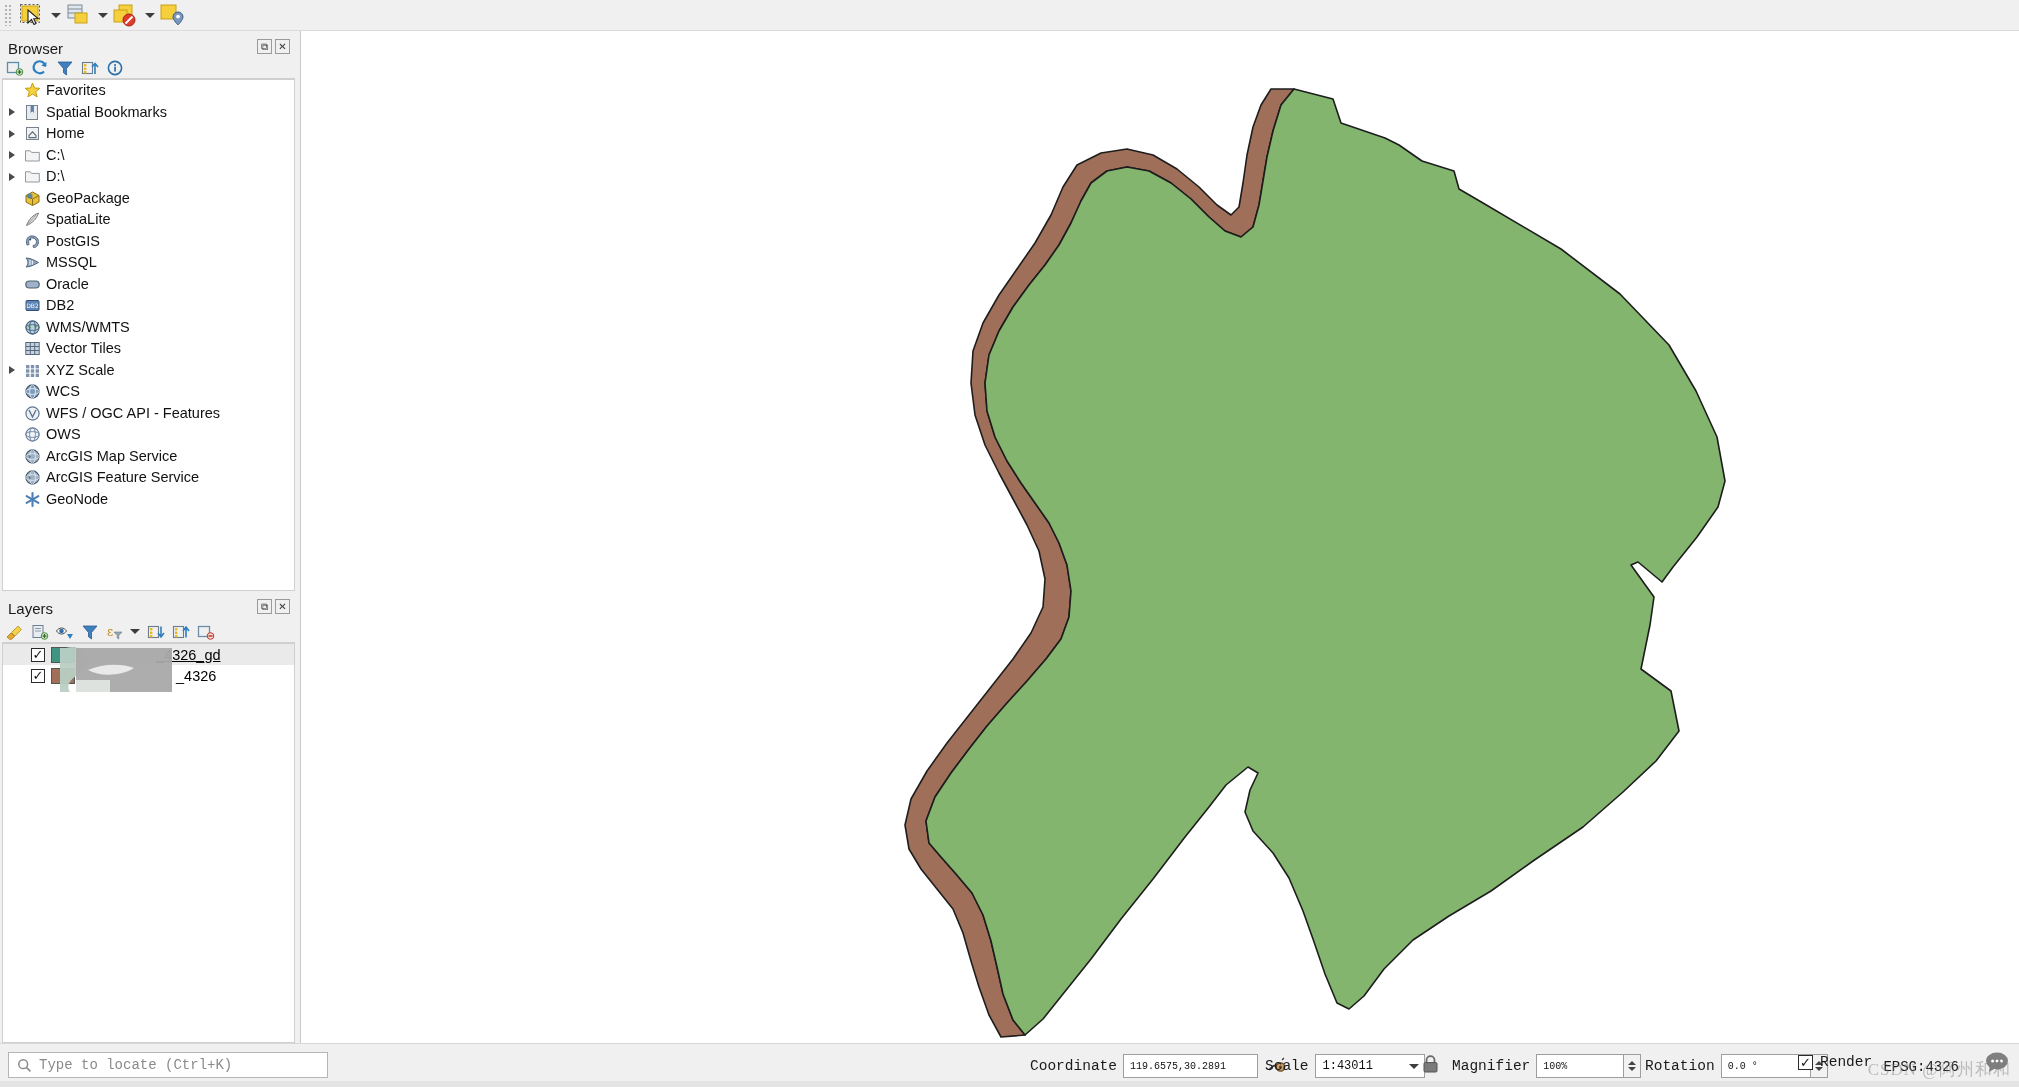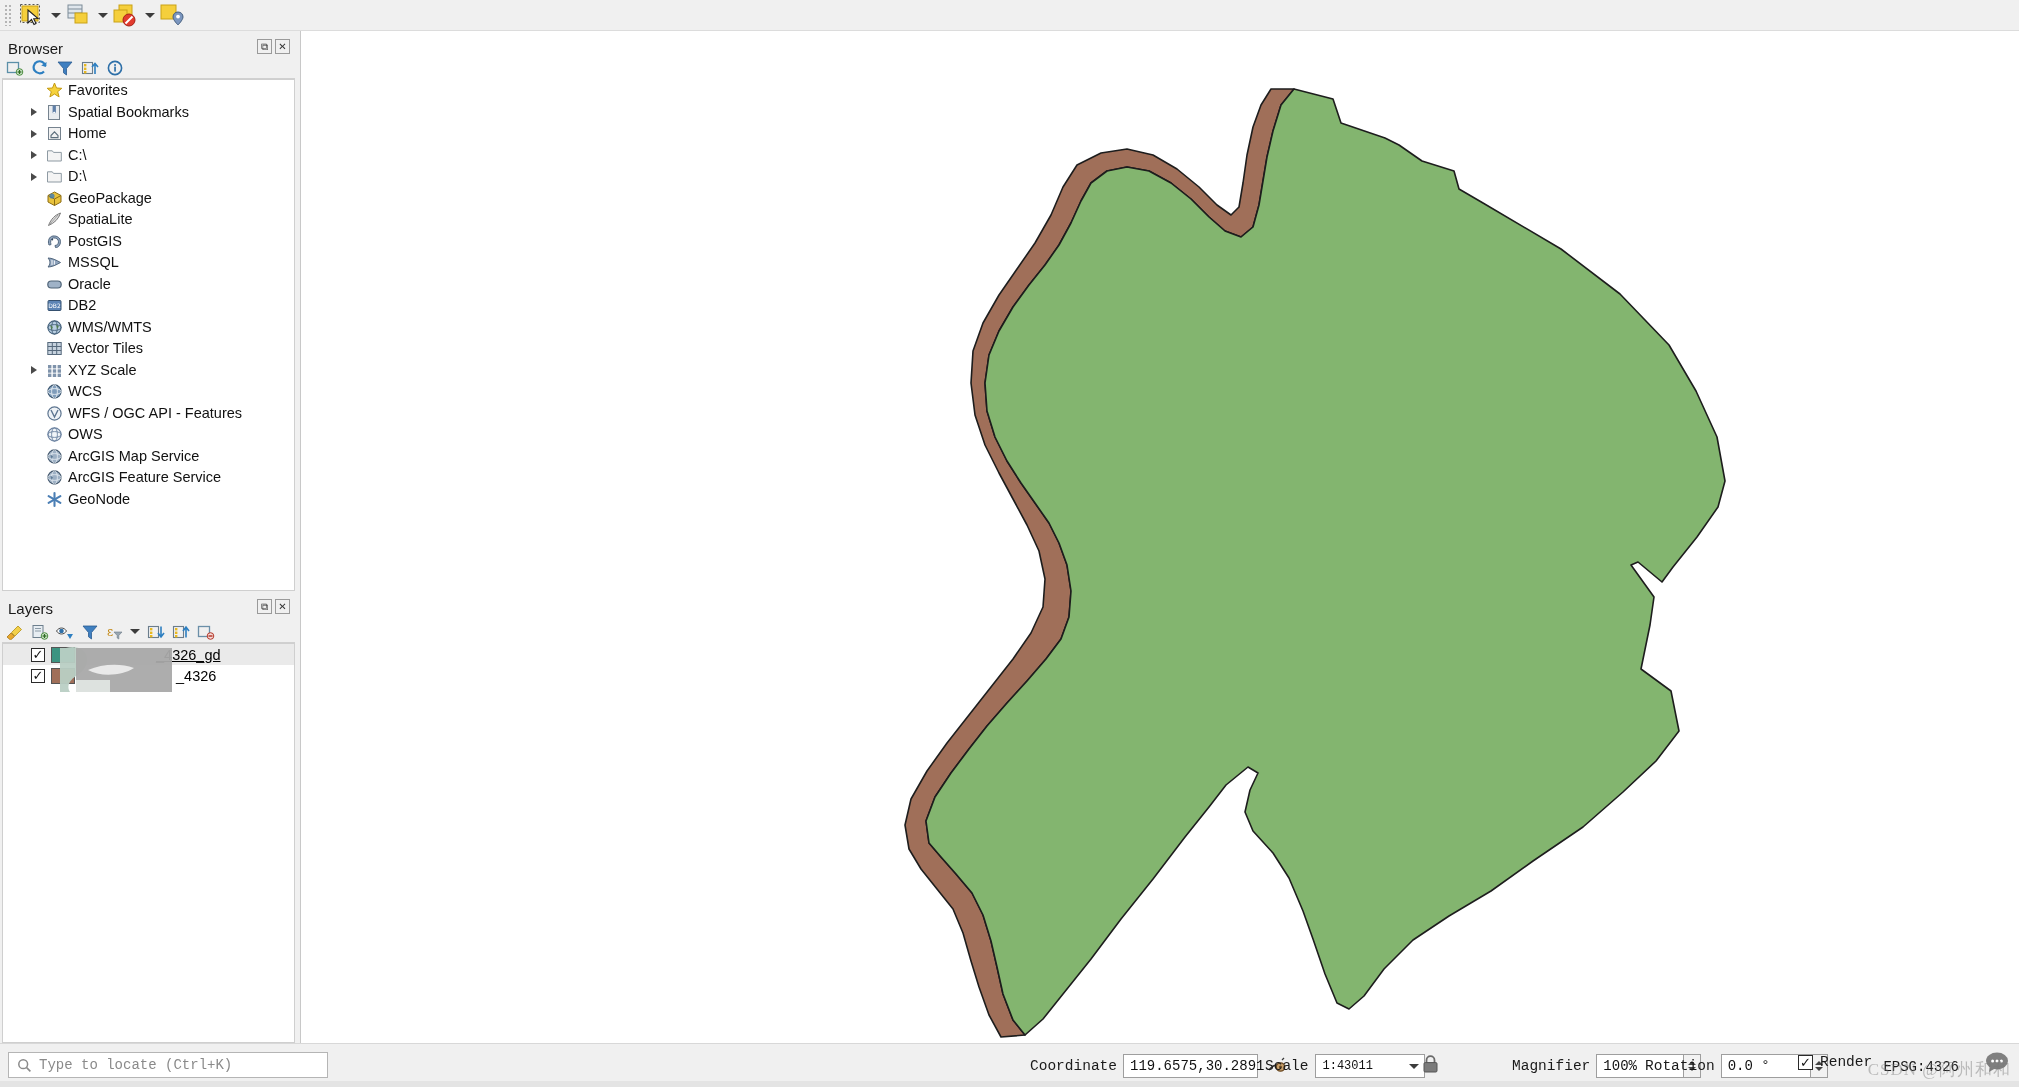--- a/index.html
+++ b/index.html
@@ -73,21 +73,21 @@
   }
   #browser-tree {
     position: absolute; left: 0; top: 48px;
     width: 293px; height: 512px;
     background: #ffffff;
     border: 1px solid #cfcfcf;
     overflow: hidden;
   }
   .tree-row {
     display: flex; align-items: center;
-    height: 21.5px; padding-left: 22px;
+    height: 21.5px; padding-left: 0;
     font-size: 14.5px; color: #111;
     white-space: nowrap;
   }
   .tw-exp { width: 18px; display: flex; align-items: center; justify-content: center; }
   .exp-tri {
     width: 0; height: 0;
     border-top: 4.5px solid transparent; border-bottom: 4.5px solid transparent;
     border-left: 6px solid #4a4a4a;
   }
   .tw-icon { width: 22px; height: 18px; display: flex; align-items: center; justify-content: center; margin-right: 3px; }
@@ -151,21 +151,21 @@
     font-size: 14px; color: #8a8a8a;
   }
   .sb-group { display: flex; align-items: center; position: absolute; top: 10px; }
   .sb-label {
     font-family: "Liberation Mono", monospace;
     font-size: 14.5px; color: #1a1a1a; margin-right: 6px; white-space: nowrap;
   }
   .sb-field {
     background: #fff; border: 1px solid #9e9e9e; height: 24px;
     display: flex; align-items: center; padding: 0 6px;
-    font-family: "Liberation Mono", monospace; font-size: 14px; color: #111;
+    font-family: "Liberation Mono", monospace; font-size: 10px; color: #111;
   }
   .sb-combo {
     background: #fff; border: 1px solid #9e9e9e; height: 24px;
     display: flex; align-items: center; justify-content: space-between;
     padding: 0 5px 0 7px;
     font-family: "Liberation Mono", monospace; font-size: 12px; color: #111;
   }
   .spin {
     width: 17px; height: 24px; border: 1px solid #9e9e9e; border-left: none;
     background: #f2f2f2; display: flex; flex-direction: column;
@@ -675,21 +675,21 @@
       </div>
     </div>
 
     <div class="sb-group" style="left:1421px;">
       <svg width="19" height="20" viewBox="0 0 19 20">
         <path d="M5.5 9 L5.5 6.2 A4 4 0 0 1 13.5 6.2 L13.5 9" fill="none" stroke="#6a6a6a" stroke-width="1.8"></path>
         <rect x="3" y="8.6" width="13" height="9.4" rx="1.2" fill="#7b7b7b" stroke="#555" stroke-width="1"></rect>
       </svg>
     </div>
 
-    <div class="sb-group" style="left:1512px;">
+    <div class="sb-group" style="left:1452px;">
       <span class="sb-label">Magnifier</span>
       <div class="sb-field" style="width:88px">
         <span>100%</span>
       </div>
       <div class="spin">
         <div class="up"></div>
         <div class="dn"></div>
       </div>
     </div>
 

